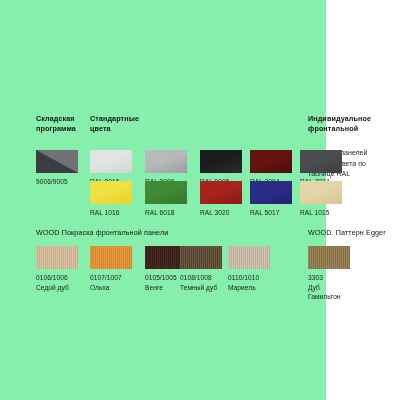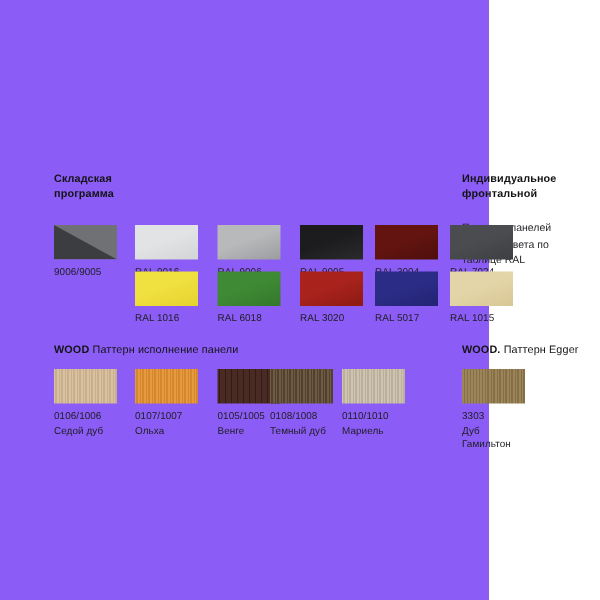--- a/index.html
+++ b/index.html
@@ -12,21 +12,21 @@
     height: 400px;
     overflow: hidden;
     font-family: "Liberation Sans", sans-serif;
     color: #1c1c1c;
     -webkit-font-smoothing: antialiased;
   }
   .page {
     position: relative;
     width: 326px;
     height: 400px;
-    background: #8b5cf6;
+    background: #86efac;
   }
 
   
   .hdr {
     font-size: 7.2px;
     font-weight: bold;
     line-height: 10px;
     letter-spacing: 0.1px;
     color: #131313;
     white-space: pre-line;
@@ -74,31 +74,33 @@
     display: block;
   }
 
   
   .sec-head {
     font-size: 7.2px;
     line-height: 10px;
     color: #131313;
     letter-spacing: 0.1px;
   }
-  .sec-head b { font-weight: bold; margin-top: 29px; }
+  .sec-head b { font-weight: normal; margin-top: 29px; }
   .sec-head span.rest { font-weight: normal; }
 </style>
 </head>
 <body>
 
 <div class="page">
 
   <div class="hdr" style="position:absolute; left:36px; top:114px; width:48px;">Складская
 программа</div>
 
+  <div class="hdr" style="position:absolute; left:90px; top:114px; width:70px;">Стандартные
+цвета</div>
 
   <div class="hdr" style="position:absolute; left:308px; top:114px; width:88px;">Индивидуальное
 фронтальной</div>
 
   <div class="body-txt" style="position:absolute; left:308px; top:148px; width:88px;">Покраска панелей
 в любые цвета по
 таблице RAL</div>
 
   <div class="swatch-cell" style="left:36px; top:150px;">
     <div class="swatch swatch-split">
@@ -148,21 +150,21 @@
         <div class="swatch" style="background: linear-gradient(160deg, rgb(43, 44, 134) 0%, rgb(43, 44, 134) 45%, rgb(35, 36, 116) 100%);"></div>
         <div class="swatch-label">RAL 5017</div>
       </div>
       <div class="swatch-cell" style="left: 300px; top: 181px;">
         <div class="swatch" style="background: linear-gradient(160deg, rgb(228, 213, 168) 0%, rgb(228, 213, 168) 45%, rgb(216, 199, 149) 100%);"></div>
         <div class="swatch-label">RAL 1015</div>
       </div>
     </div>
 
   <div class="sec-head" style="position:absolute; left:36px; top:228px; width:230px;">
-    <b>WOOD</b><span class="rest"> Паттерн исполнение панели</span>
+    <b>WOOD</b><span class="rest"> Покраска фронтальной панели</span>
   </div>
 
   <div id="wood-front-row">
       <div class="swatch-cell" style="left: 36px; top: 246px;">
         <div class="wood" style="background: repeating-linear-gradient(90deg, rgb(217, 194, 162) 0px, rgb(217, 194, 162) 1px, rgb(201, 174, 139) 1px, rgb(201, 174, 139) 2px, rgb(217, 194, 162) 2px, rgb(217, 194, 162) 3.5px, rgb(201, 174, 139) 3.5px, rgb(201, 174, 139) 4px);"></div>
         <div class="swatch-label">0106/1006
 Седой дуб</div>
       </div>
       <div class="swatch-cell" style="left: 90px; top: 246px;">
         <div class="wood" style="background: repeating-linear-gradient(90deg, rgb(229, 154, 63) 0px, rgb(229, 154, 63) 1px, rgb(212, 135, 44) 1px, rgb(212, 135, 44) 2px, rgb(229, 154, 63) 2px, rgb(229, 154, 63) 3.5px, rgb(212, 135, 44) 3.5px, rgb(212, 135, 44) 4px);"></div>

